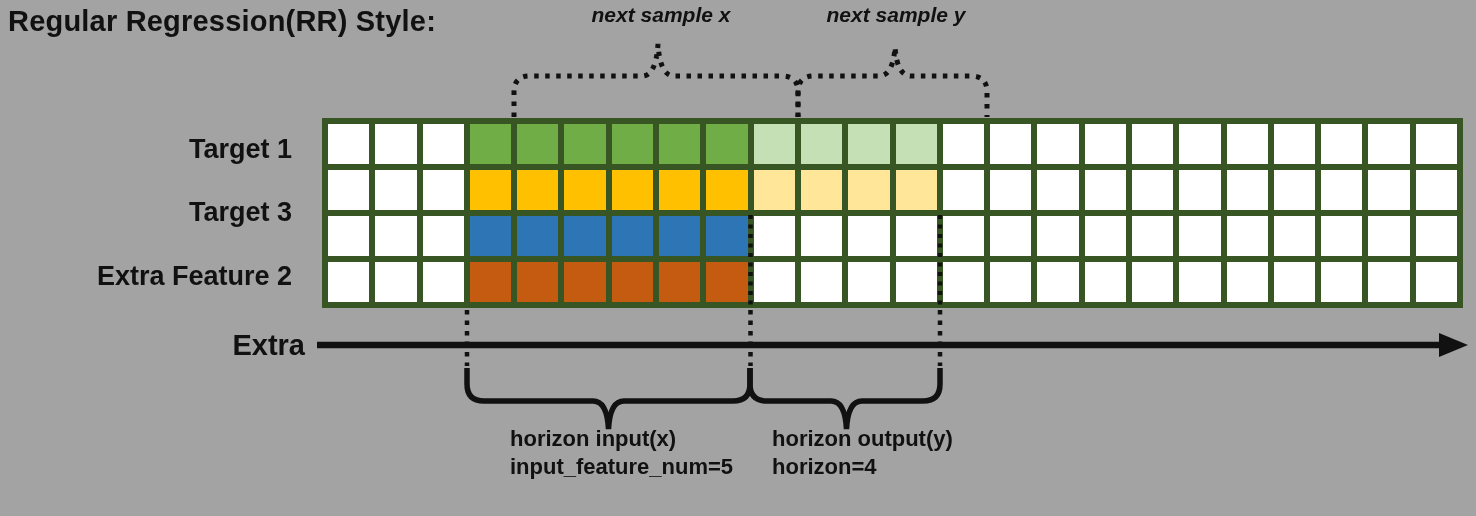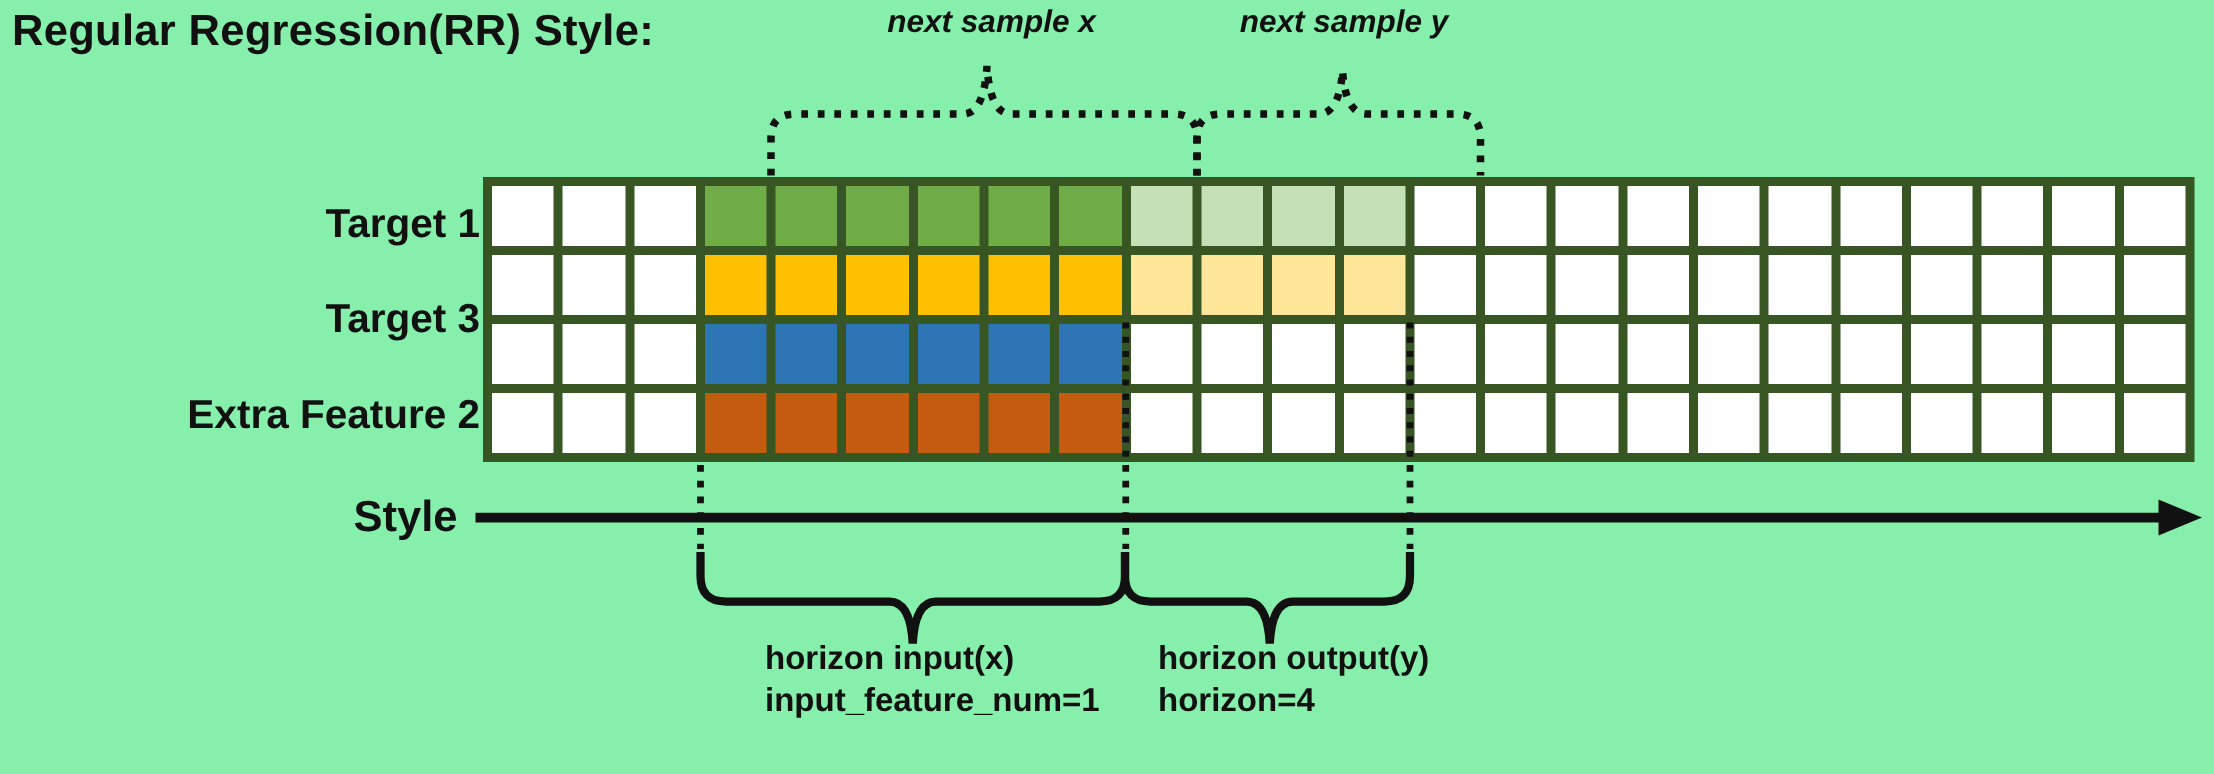--- a/index.html
+++ b/index.html
@@ -1,20 +1,20 @@
 <!DOCTYPE html>
 <html><head>
 <meta charset="utf-8">
 <style>
   html, body { margin: 0; padding: 0; background: #ffffff; }
   .canvas {
     position: relative;
     width: 1476px;
     height: 516px;
-    background: #86efac;
+    background: #a3a3a3;
     font-family: "Liberation Sans", sans-serif;
     color: #111111;
     overflow: hidden;
   }
   .title {
     position: absolute;
     left: 8px;
     top: 5px;
     font-size: 29px;
     font-weight: 700;
@@ -30,21 +30,20 @@
     white-space: nowrap;
   }
   .row-labels {
     position: absolute;
     left: 0;
     top: 118px;
     width: 292px;
     height: 190px;
     display: flex;
     flex-direction: column;
-    padding-left: 28px;
   }
   .row-label {
     flex: 1;
     display: flex;
     align-items: center;
     justify-content: flex-end;
     font-size: 27px;
     font-weight: 700;
     white-space: nowrap;
   }
@@ -199,21 +198,21 @@
       <div class="cell" style="background: rgb(255, 255, 255);"></div>
       <div class="cell" style="background: rgb(255, 255, 255);"></div>
       <div class="cell" style="background: rgb(255, 255, 255);"></div>
       <div class="cell" style="background: rgb(255, 255, 255);"></div>
       <div class="cell" style="background: rgb(255, 255, 255);"></div>
       <div class="cell" style="background: rgb(255, 255, 255);"></div>
       <div class="cell" style="background: rgb(255, 255, 255);"></div>
       <div class="cell" style="background: rgb(255, 255, 255);"></div>
     </div>
 
-  <div class="time-label">Style</div>
+  <div class="time-label">Extra</div>
 
   <svg class="overlay-svg" viewBox="0 0 1476 516" xmlns="http://www.w3.org/2000/svg">
 
     <path d="M 514,117 L 514,92 Q 514,76 530,76 L 642,76 Q 656,76 658,44 Q 660,76 674,76 L 782,76 Q 798,76 798,92 L 798,117" fill="none" stroke="#111111" stroke-width="5" stroke-dasharray="4.5 6.5"></path>
 
     <path d="M 798,117 L 798,92 Q 798,76 814,76 L 879,76 Q 893,76 895,47 Q 897,76 911,76 L 971,76 Q 987,76 987,92 L 987,117" fill="none" stroke="#111111" stroke-width="5" stroke-dasharray="4.5 6.5"></path>
 
     <line x1="750.5" y1="215" x2="750.5" y2="307" stroke="#111111" stroke-width="4.5" stroke-dasharray="4 5.5"></line>
     <line x1="940" y1="215" x2="940" y2="307" stroke="#111111" stroke-width="4.5" stroke-dasharray="4 5.5"></line>
 
@@ -224,21 +223,21 @@
     <line x1="317" y1="345" x2="1443" y2="345" stroke="#111111" stroke-width="6.5"></line>
     <polygon points="1439,333 1439,357 1468,345" fill="#111111"></polygon>
 
     <path d="M 467,368 L 467,384 Q 467,401 484,401 L 593,401 Q 607,401 608.5,429 Q 610,401 624,401 L 733,401 Q 750,401 750,384 L 750,368" fill="none" stroke="#111111" stroke-width="5.5"></path>
 
     <path d="M 750,368 L 750,384 Q 750,401 767,401 L 831,401 Q 845,401 846.5,429 Q 848,401 862,401 L 923,401 Q 940,401 940,384 L 940,368" fill="none" stroke="#111111" stroke-width="5.5"></path>
   </svg>
 
   <div class="sample-note note-input">
     <span>horizon input(x)</span>
-    <span>input_feature_num=1</span>
+    <span>input_feature_num=5</span>
   </div>
 
   <div class="sample-note note-output">
     <span>horizon output(y)</span>
     <span>horizon=4</span>
   </div>
 
 </div>
 
 </body></html>

